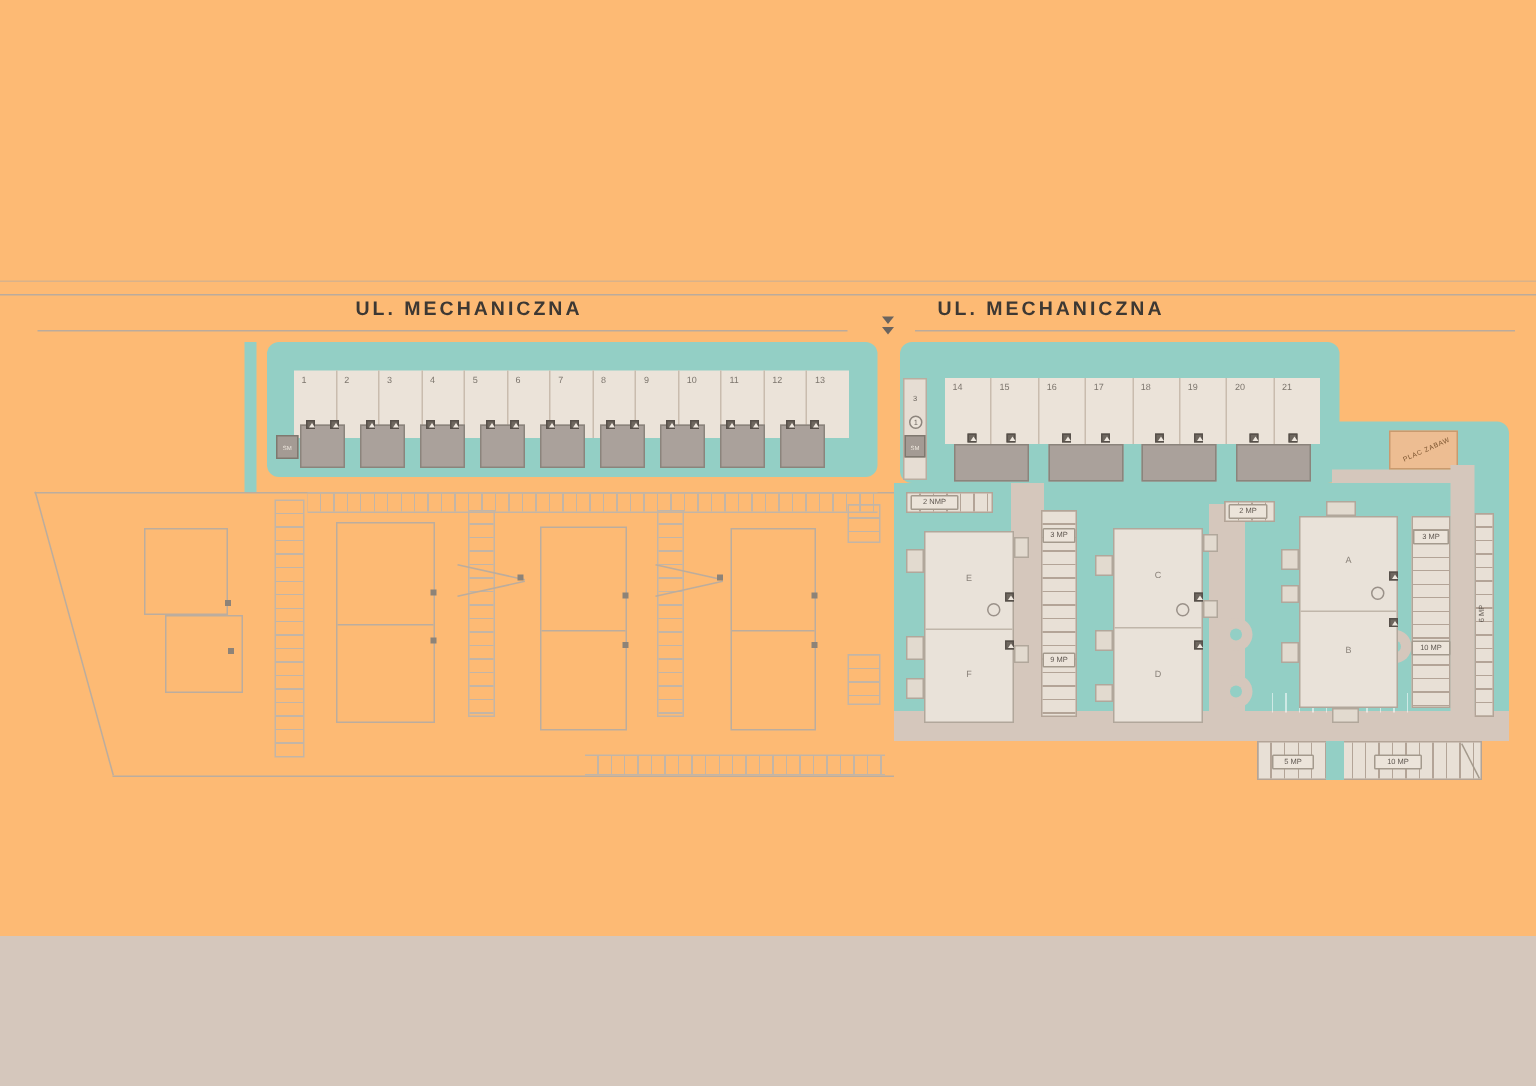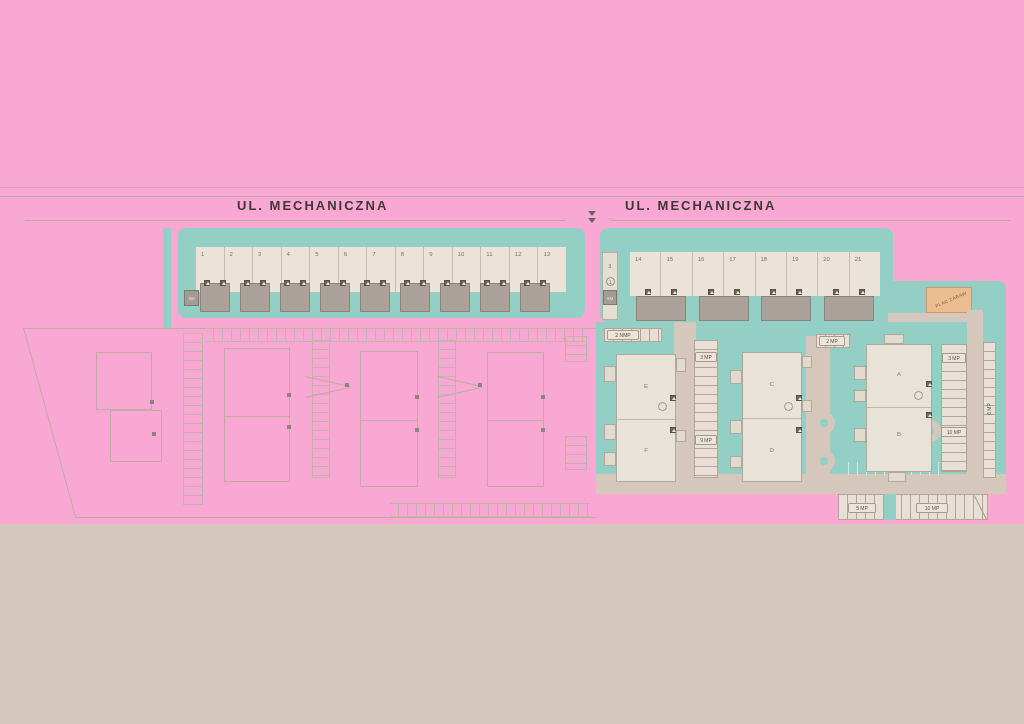--- a/index.html
+++ b/index.html
@@ -1,16 +1,16 @@
 <!DOCTYPE html>
 <html><head>
 <meta charset="utf-8">
 <style>
   html,body{margin:0;padding:0;background:#d5c7bc;font-family:"Liberation Sans",sans-serif;}
-  .canvas{position:relative;width:1024px;height:524px;background:#f9a8d4;overflow:hidden;}
+  .canvas{position:relative;width:1024px;height:624px;background:#fdba74;overflow:hidden;}
   
   .hline{position:absolute;height:0;border-top:1px solid #bbab9c;}
   .street-label{position:absolute;font-size:13px;font-weight:600;letter-spacing:2px;color:#3d3833;}
   .chev{position:absolute;width:0;height:0;border-left:4px solid transparent;border-right:4px solid transparent;border-top:5px solid #6b645e;}
   
   .teal{position:absolute;background:#93cfc5;}
   .band{position:absolute;background:#ebe3d9;display:flex;}
   .cell{flex:1;border-right:1px solid #c9bcae;font-size:6px;color:#7c756d;padding:4px 0 0 5px;box-sizing:border-box;}
   .cell:last-child{border-right:none;}
   

